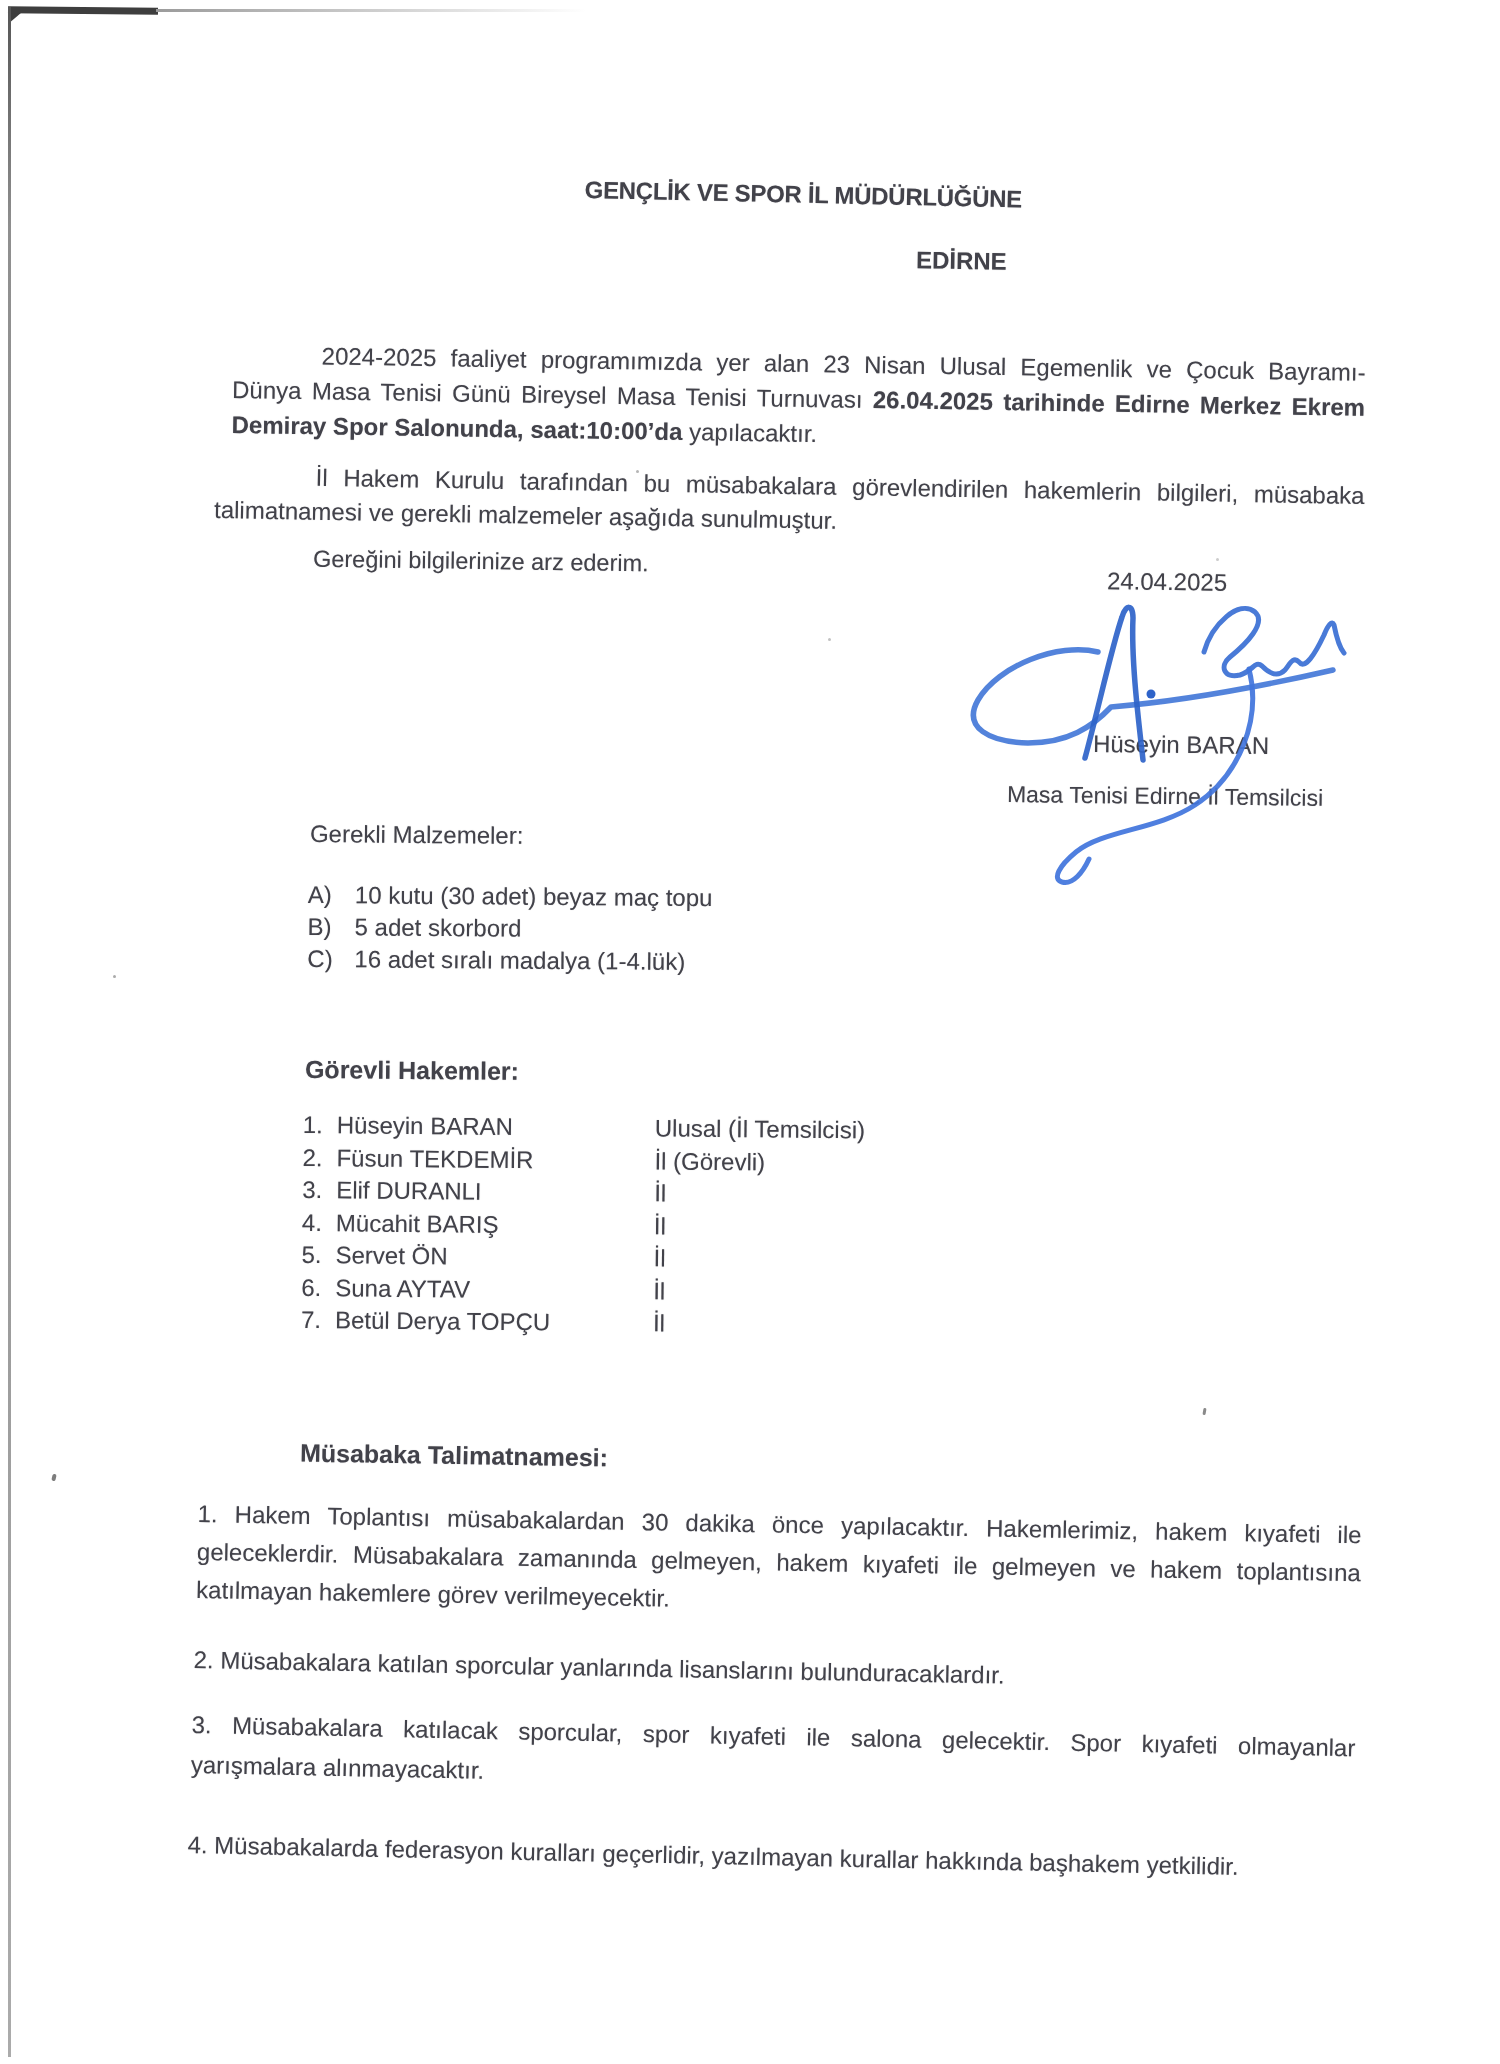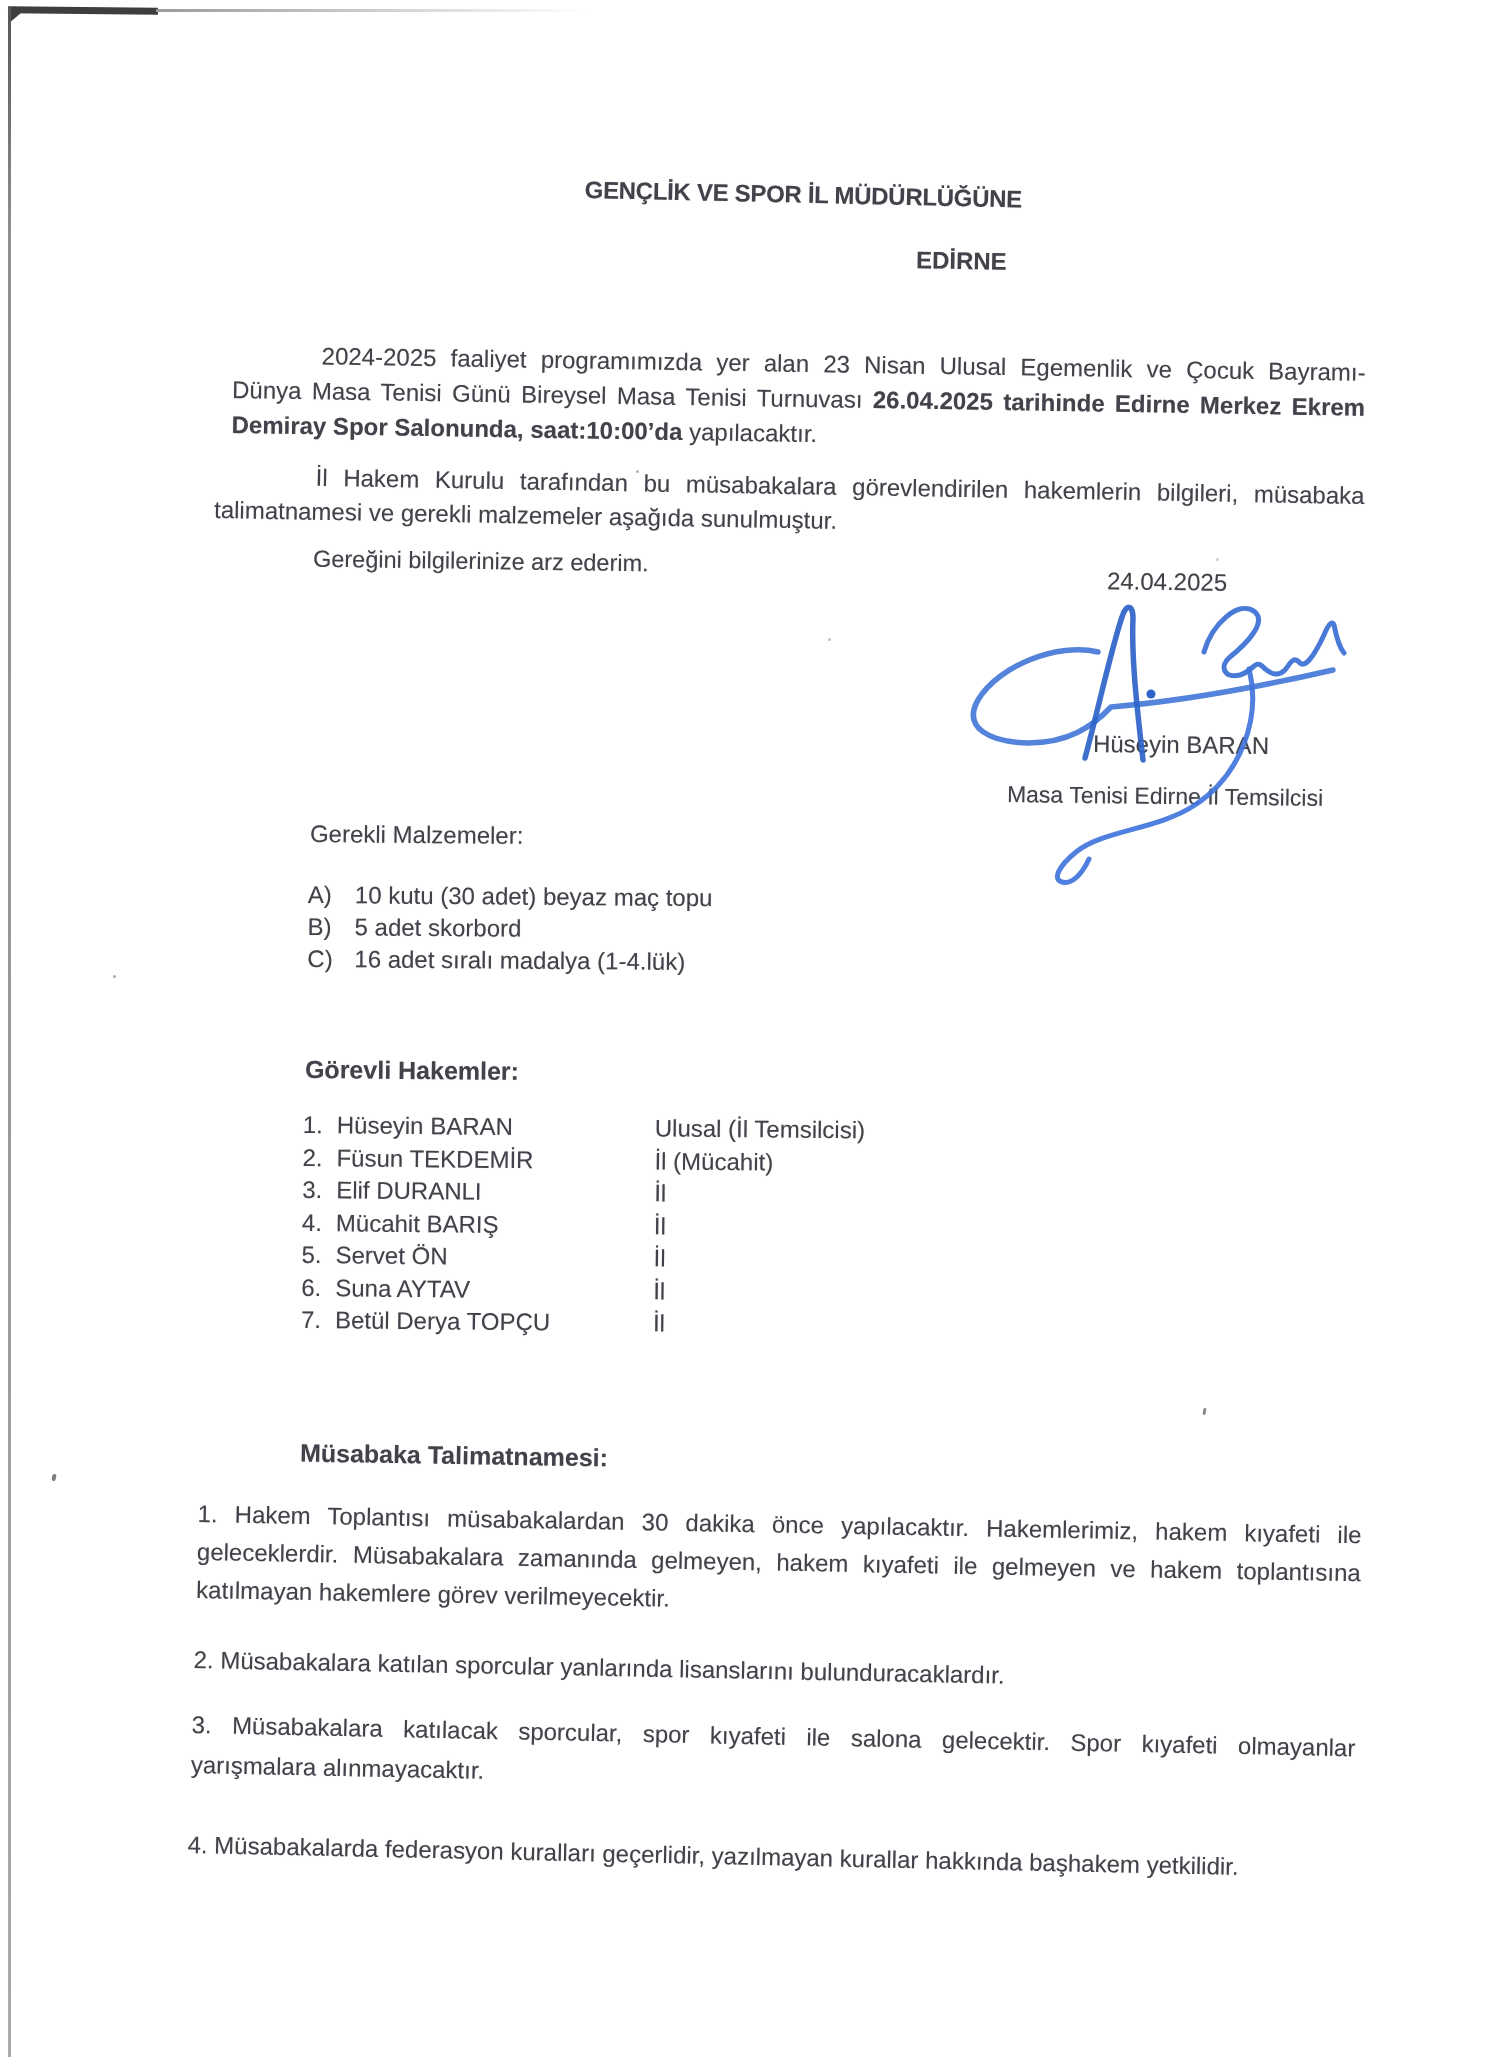--- a/index.html
+++ b/index.html
@@ -132,21 +132,21 @@
       <span class="lab">C)</span><span>16 adet sıralı madalya (1-4.lük)</span>
     </div>
   </div>
 
   <div class="abs ref-h">Görevli Hakemler:</div>
   <div class="abs ref-list">
     <div class="ref-row">
       <span class="no">1.</span><span class="nm">Hüseyin BARAN</span><span class="lv">Ulusal (İl Temsilcisi)</span>
     </div>
     <div class="ref-row">
-      <span class="no">2.</span><span class="nm">Füsun TEKDEMİR</span><span class="lv">İl (Mücahit)</span>
+      <span class="no">2.</span><span class="nm">Füsun TEKDEMİR</span><span class="lv">İl (Görevli)</span>
     </div>
     <div class="ref-row">
       <span class="no">3.</span><span class="nm">Elif DURANLI</span><span class="lv">İl</span>
     </div>
     <div class="ref-row">
       <span class="no">4.</span><span class="nm">Mücahit BARIŞ</span><span class="lv">İl</span>
     </div>
     <div class="ref-row">
       <span class="no">5.</span><span class="nm">Servet ÖN</span><span class="lv">İl</span>
     </div>

